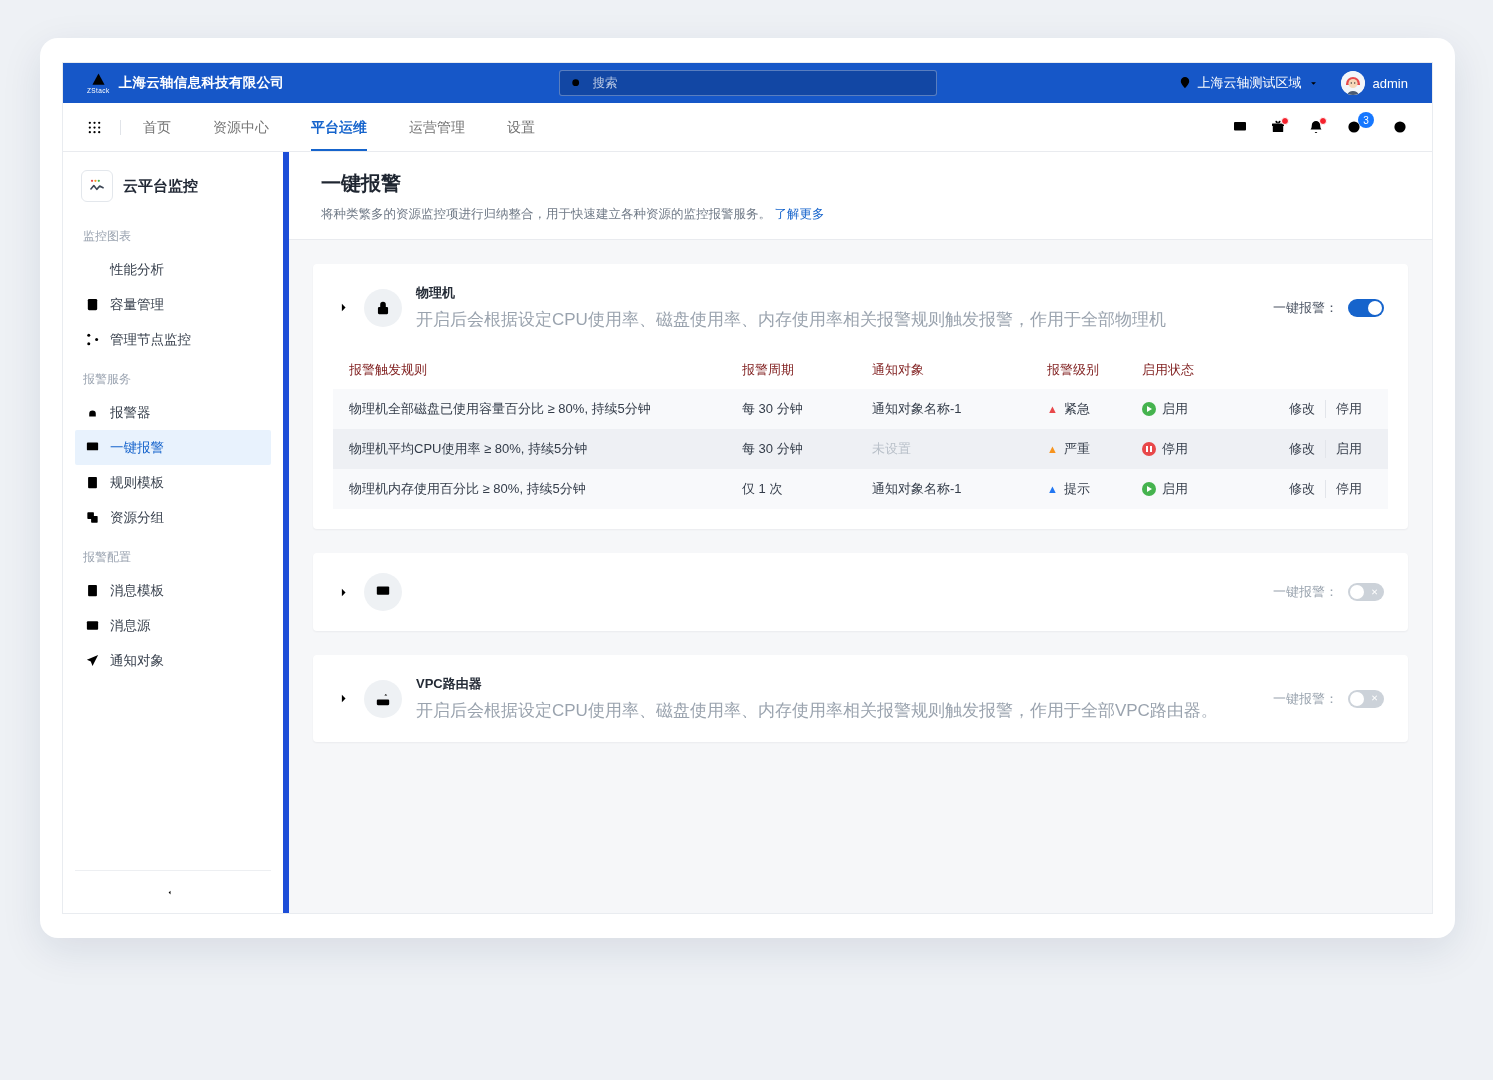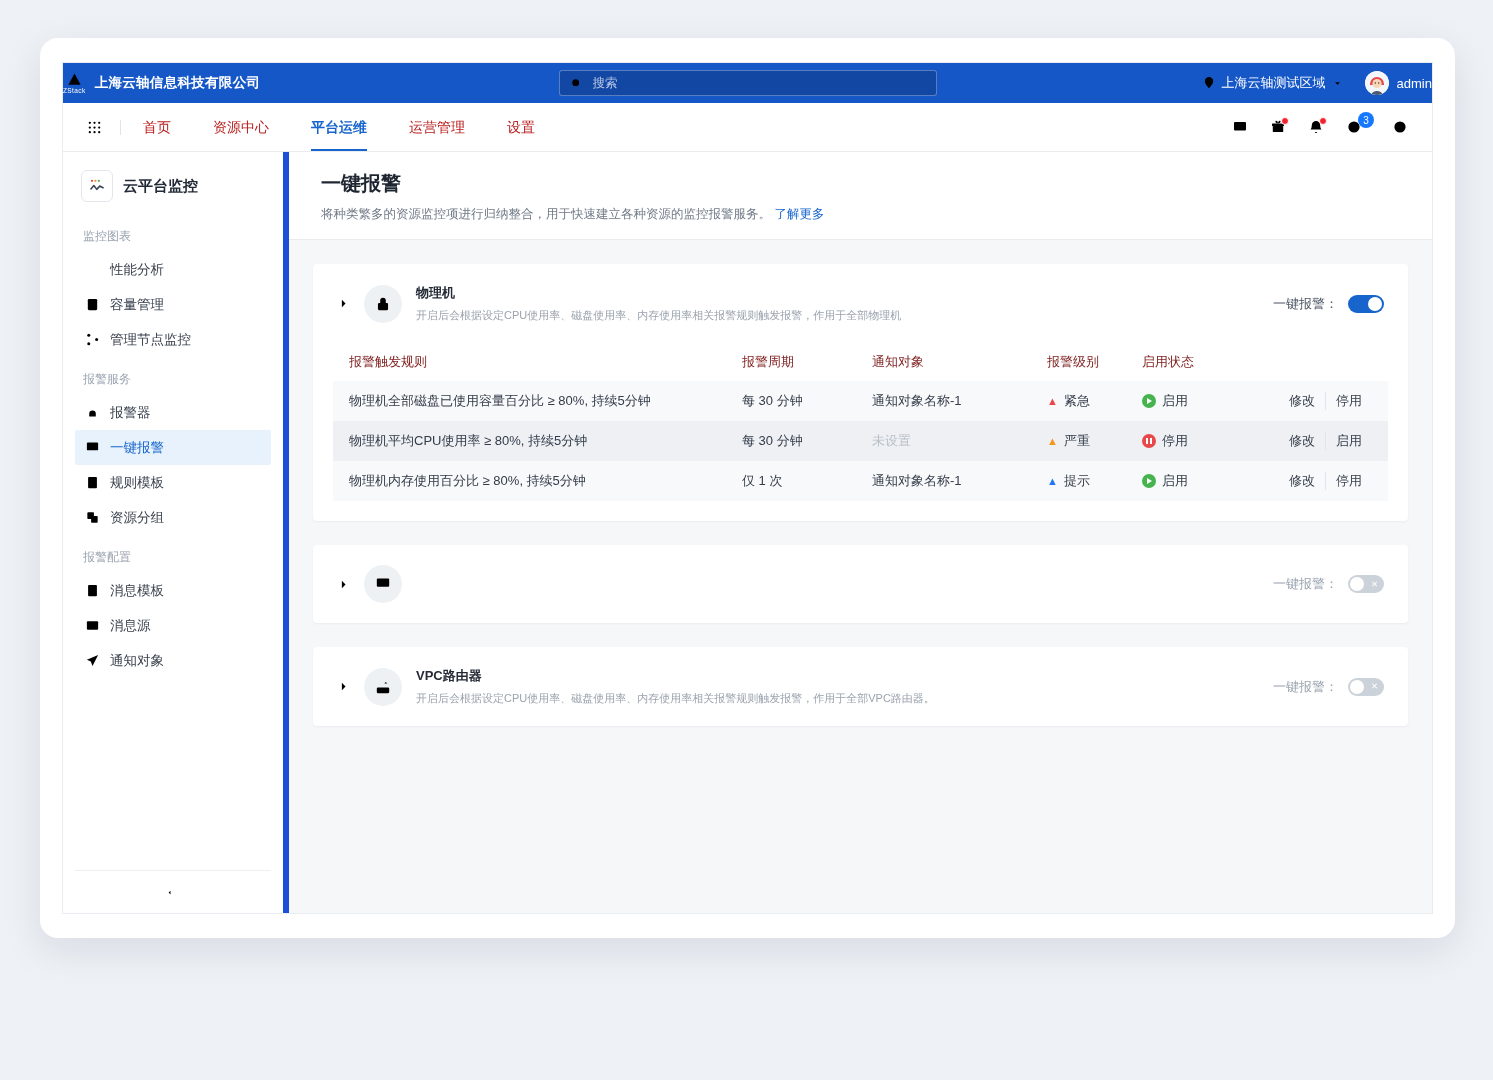--- a/index.html
+++ b/index.html
@@ -5,41 +5,41 @@
   html,body{margin:0;padding:0;background:#eef1f5;font-family:"Liberation Sans","DejaVu Sans",sans-serif;-webkit-font-smoothing:antialiased;}
   .stage{position:relative;width:1493px;height:1080px;overflow:hidden;}
   .window{position:absolute;left:40px;top:38px;width:1415px;height:900px;background:#fff;border-radius:18px;
           box-shadow:0 12px 40px rgba(20,40,80,.10);padding:24px 22px;box-sizing:border-box;}
   .app{height:852px;display:flex;flex-direction:column;border:1px solid #e9ecf0;box-sizing:border-box;overflow:hidden;background:#fff;}
 
   
   .icon{display:inline-block;vertical-align:middle;}
 
   
-  .topbar{height:40px;background:#1657c8;color:#fff;display:flex;align-items:center;padding:0 0;position:relative;flex:none;}
+  .topbar{height:40px;background:#1657c8;color:#fff;display:flex;align-items:center;padding:0 24px;position:relative;flex:none;}
   .brand{display:flex;align-items:center;gap:9px;}
   .logo{display:flex;flex-direction:column;align-items:center;line-height:1;}
   .logo .ztxt{font-size:6.5px;letter-spacing:.4px;margin-top:1px;color:#fff;}
   .company{font-size:13.5px;font-weight:700;letter-spacing:.3px;}
   .search{position:absolute;left:50%;top:7px;transform:translateX(-50%);width:378px;height:26px;box-sizing:border-box;
           display:flex;align-items:center;gap:8px;padding:0 10px;border-radius:3px;
           background:rgba(0,0,0,.18);border:1px solid rgba(255,255,255,.30);color:rgba(255,255,255,.8);}
   .search input{flex:1;background:transparent;border:none;outline:none;color:#c4b5fd;font-size:12.5px;font-family:inherit;}
   .search input::placeholder{color:rgba(255,255,255,.70);}
   .topbar-right{margin-left:auto;display:flex;align-items:center;gap:22px;font-size:13px;}
   .region{display:flex;align-items:center;gap:6px;cursor:pointer;}
   .usermenu{display:flex;align-items:center;gap:8px;cursor:pointer;}
   .avatar{width:24px;height:24px;border-radius:50%;overflow:hidden;background:#f2f5f9;display:flex;align-items:center;justify-content:center;}
 
   
   .navbar{height:48px;background:#fff;border-bottom:1px solid #e9ebef;display:flex;align-items:center;padding:0 24px;flex:none;}
   .apps-btn{color:#58616e;display:flex;align-items:center;cursor:pointer;}
   .nav-div{width:1px;height:15px;background:#e1e4e9;margin:0 22px 0 18px;}
   .nav-items{display:flex;gap:42px;height:48px;}
-  .nav-item{font-size:14px;color:#b91c1c;line-height:48px;cursor:pointer;position:relative;white-space:nowrap;}
+  .nav-item{font-size:14px;color:#737373;line-height:48px;cursor:pointer;position:relative;white-space:nowrap;}
   .nav-item.active{color:#1664cc;font-weight:700;}
   .nav-item.active::after{content:"";position:absolute;left:0;right:0;bottom:0;height:2px;background:#1664cc;}
   .nav-right{margin-left:auto;display:flex;align-items:center;gap:22px;color:#58616e;}
   .nicon{position:relative;display:flex;align-items:center;cursor:pointer;}
   .red-dot{position:absolute;top:-2px;right:-3px;width:6px;height:6px;border-radius:50%;background:#f5222d;border:1px solid #fff;}
   .count-badge{position:absolute;top:-7px;right:-12px;min-width:16px;height:16px;border-radius:8px;background:#1677ff;color:#fff;
                font-size:10px;display:flex;align-items:center;justify-content:center;padding:0 3px;box-sizing:border-box;}
 
   
   .appbody{flex:1;display:flex;min-height:0;}
@@ -61,21 +61,21 @@
   .page-title{font-size:20px;font-weight:700;color:#1f2631;}
   .page-desc{margin-top:9px;font-size:12.5px;color:#707a87;}
   .link{color:#1664cc;cursor:pointer;}
   .content{flex:1;overflow:auto;padding:24px;}
 
   .card{background:#fff;border-radius:4px;box-shadow:0 1px 2px rgba(16,24,40,.05);margin-bottom:24px;}
   .card-head{display:flex;align-items:center;padding:20px 24px;}
   .chev{color:#99a2ad;margin-right:14px;cursor:pointer;display:flex;align-items:center;}
   .card-icon{width:38px;height:38px;border-radius:50%;background:#eef1f4;color:#3e4756;display:flex;align-items:center;justify-content:center;margin-right:14px;flex:none;}
   .card-title{font-size:13px;font-weight:700;color:#242b36;}
-  .card-desc{font-size:11px;color:#9aa3ae;margin-top:6px;}
+  .card-desc{font-size:17px;color:#9aa3ae;margin-top:6px;}
   .card-right{margin-left:auto;display:flex;align-items:center;gap:10px;font-size:13px;color:#4c5564;white-space:nowrap;padding-left:24px;}
   .card-right.muted{color:#9aa4af;}
 
   .toggle{width:36px;height:18px;border-radius:10px;position:relative;cursor:pointer;flex:none;}
   .toggle.on{background:#1664cc;}
   .toggle.on::after{content:"";position:absolute;top:2px;right:2px;width:14px;height:14px;border-radius:50%;background:#fff;}
   .toggle.off{background:#ccd2d9;}
   .toggle.off::after{content:"";position:absolute;top:2px;left:2px;width:14px;height:14px;border-radius:50%;background:#fff;}
   .toggle.off .x{position:absolute;right:6px;top:0;height:18px;display:flex;align-items:center;color:#fff;font-size:8.5px;line-height:1;}
 

